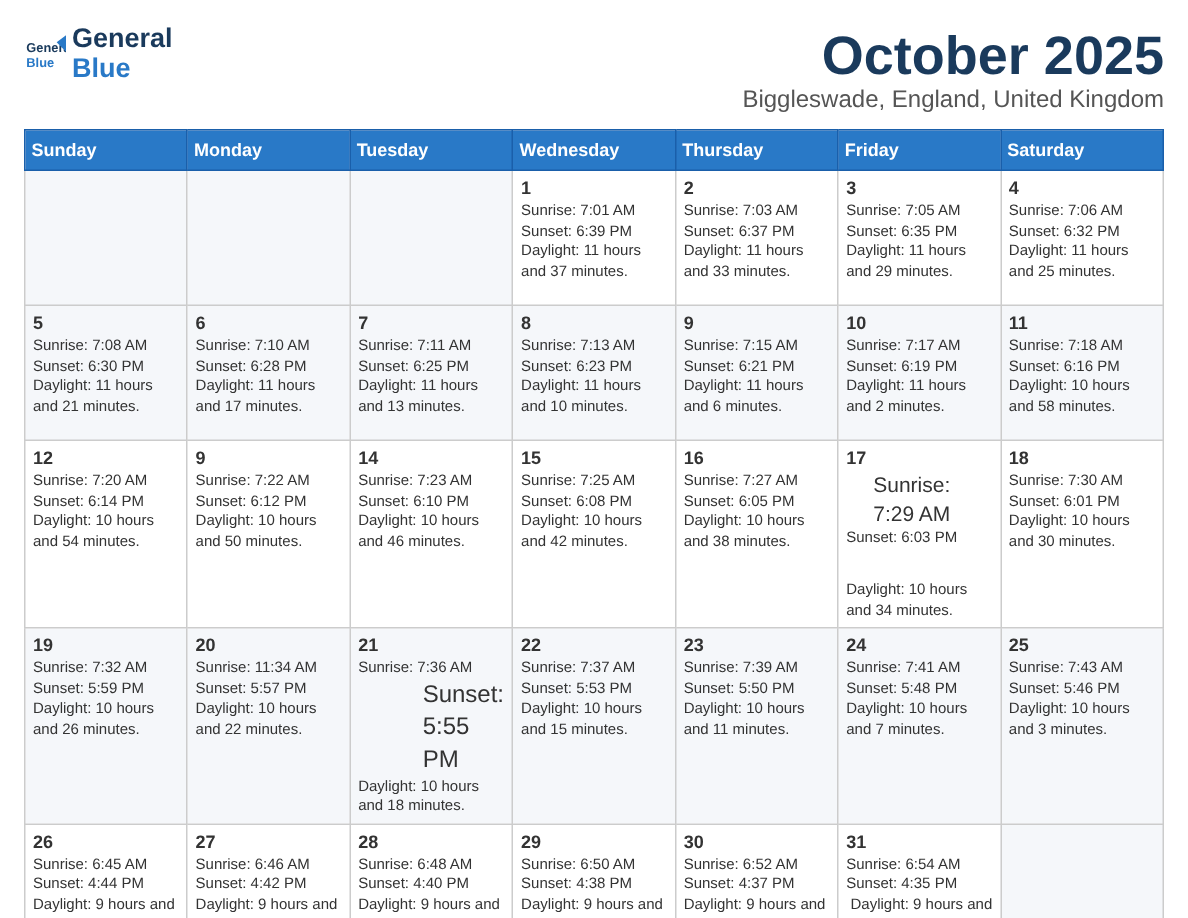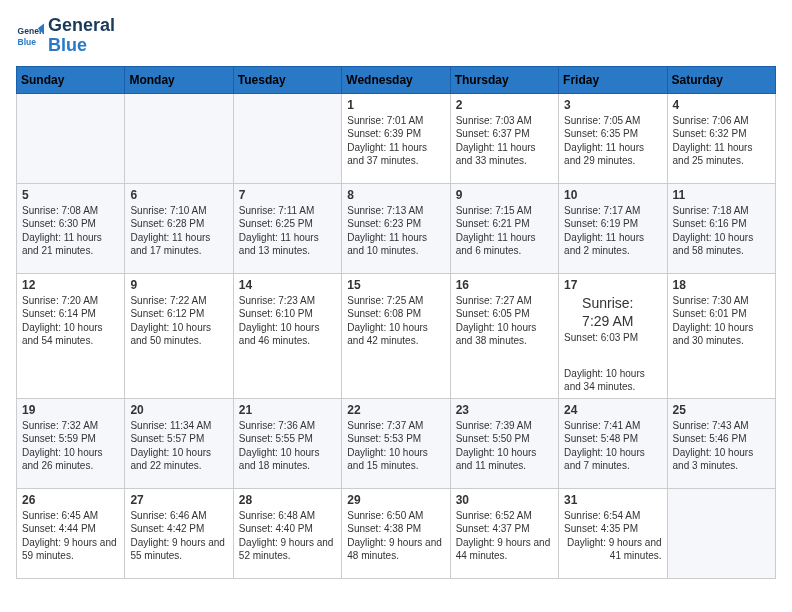--- a/index.html
+++ b/index.html
@@ -46,21 +46,21 @@
       font-size: 16px;
       color: #555;
     }
     .calendar {
       width: 100%;
       border-collapse: collapse;
       font-size: 11px;
     }
     .calendar thead th {
       background: #2979c7;
-      color: #000000;
+      color: #ffffff;
       font-weight: bold;
       padding: 6px 4px;
       text-align: left;
       font-size: 12px;
       border: 1px solid #1a5faa;
     }
     .calendar tbody td {
       vertical-align: top;
       border: 1px solid #ccc;
       padding: 4px 5px;
@@ -92,20 +92,24 @@
       <text x="2" y="16" font-size="11" font-weight="bold" fill="#1a3a5c" font-family="Arial">General</text>
       <text x="2" y="29" font-size="11" font-weight="bold" fill="#2979c7" font-family="Arial">Blue</text>
       <polygon points="28,8 36,2 36,16" fill="#2979c7"></polygon>
     </svg>
     <div>
       <div class="logo-text">
         <span style="color:#1a3a5c">General</span><br><span style="color:#2979c7">Blue</span>
       </div>
     </div>
   </div>
+  <div class="title-block">
+    <div class="month-title">October 2025</div>
+    <div class="location">Biggleswade, England, United Kingdom</div>
+  </div>
 </div>
 
 <table class="calendar">
   <thead>
     <tr>
     <th>Sunday</th>
         <th>Monday</th>
         <th>Tuesday</th>
         <th>Wednesday</th>
         <th>Thursday</th>
@@ -240,21 +244,21 @@
         </td>
         <td>
           <span class="day-number">20</span>
           <div style="font-size: 10px; line-height: 1.35;">Sunrise: 11:34 AM</div>
           <div style="font-size: 10px; line-height: 1.35;">Sunset: 5:57 PM</div>
           <div style="font-size: 10px; line-height: 1.35;">Daylight: 10 hours and 22 minutes.</div>
         </td>
         <td>
           <span class="day-number">21</span>
           <div style="font-size: 10px; line-height: 1.35;">Sunrise: 7:36 AM</div>
-          <div style="font-size: 10px; line-height: 1.35;">Sunset: 5:55 PM</div>
+          <div style="font-size: 16px; line-height: 1.35; margin-left: 43px;">Sunset: 5:55 PM</div>
           <div style="font-size: 10px; line-height: 1.35;">Daylight: 10 hours and 18 minutes.</div>
         </td>
         <td>
           <span class="day-number">22</span>
           <div style="font-size: 10px; line-height: 1.35;">Sunrise: 7:37 AM</div>
           <div style="font-size: 10px; line-height: 1.35;">Sunset: 5:53 PM</div>
           <div style="font-size: 10px; line-height: 1.35;">Daylight: 10 hours and 15 minutes.</div>
         </td>
         <td>
           <span class="day-number">23</span>

